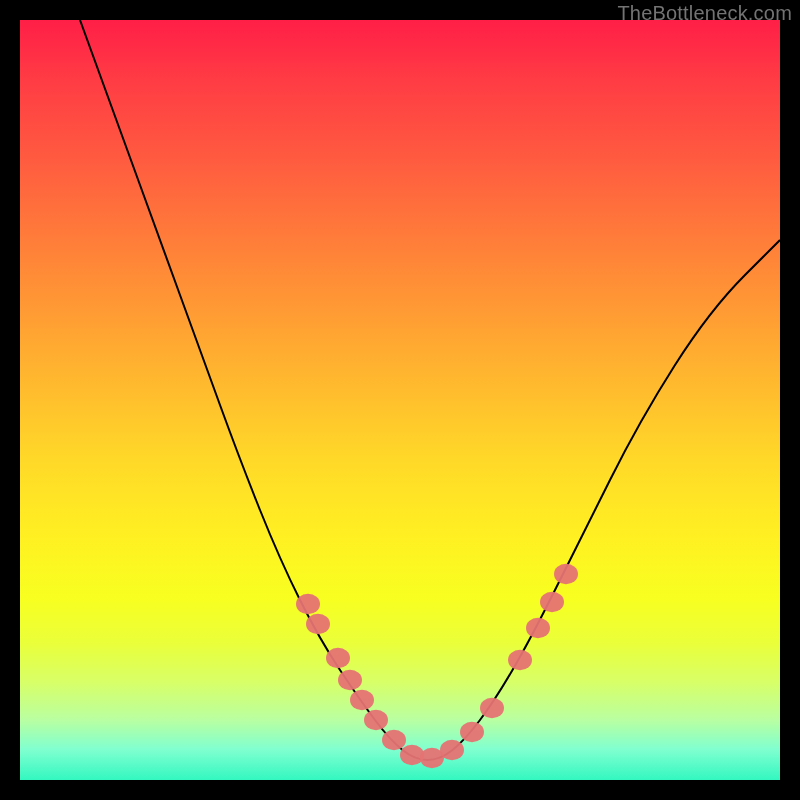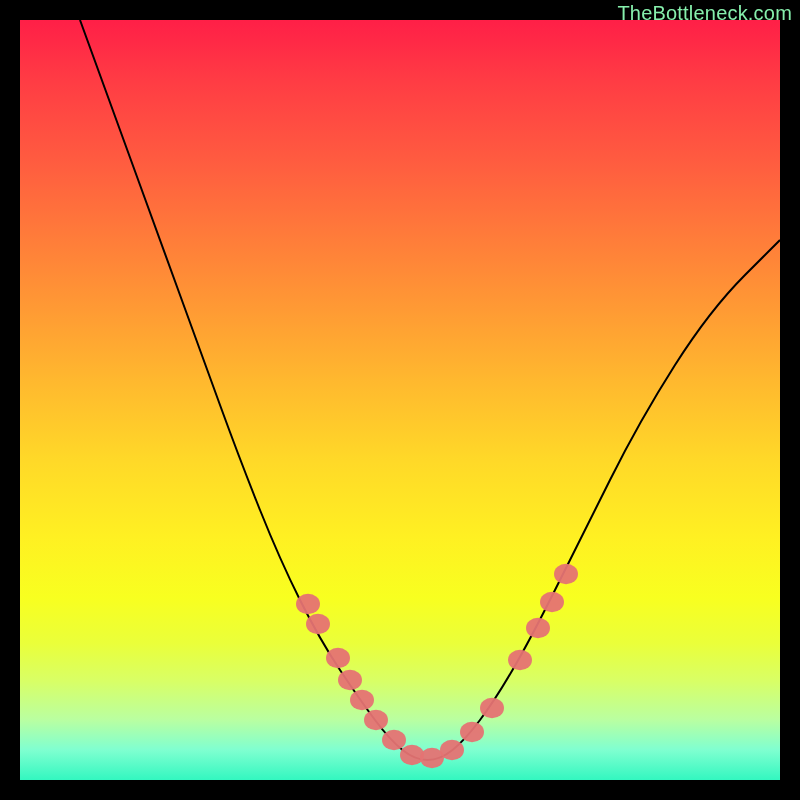--- a/index.html
+++ b/index.html
@@ -30,21 +30,21 @@
       #eaff3a 82%,
       #d8ff66 87%,
       #baffa0 92%,
       #80ffd0 96%,
       #33f7c0 100%);
   }
   .attrib {
     position: absolute;
     top: 2px;
     right: 8px;
-    color: #86efac;
+    color: #737373;
     font-size: 20px;
     font-weight: 500;
     letter-spacing: 0.2px;
   }
   svg.plot {
     position: absolute;
     left: 0;
     top: 0;
     width: 760px;
     height: 760px;

